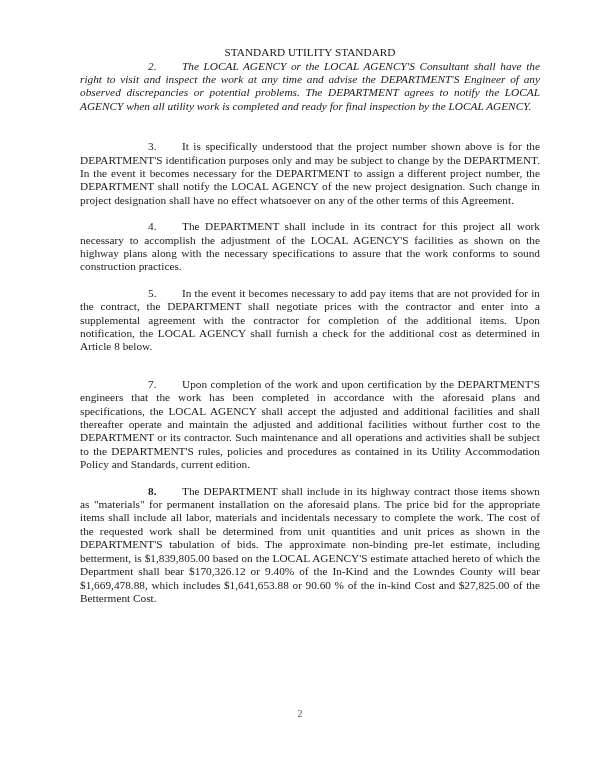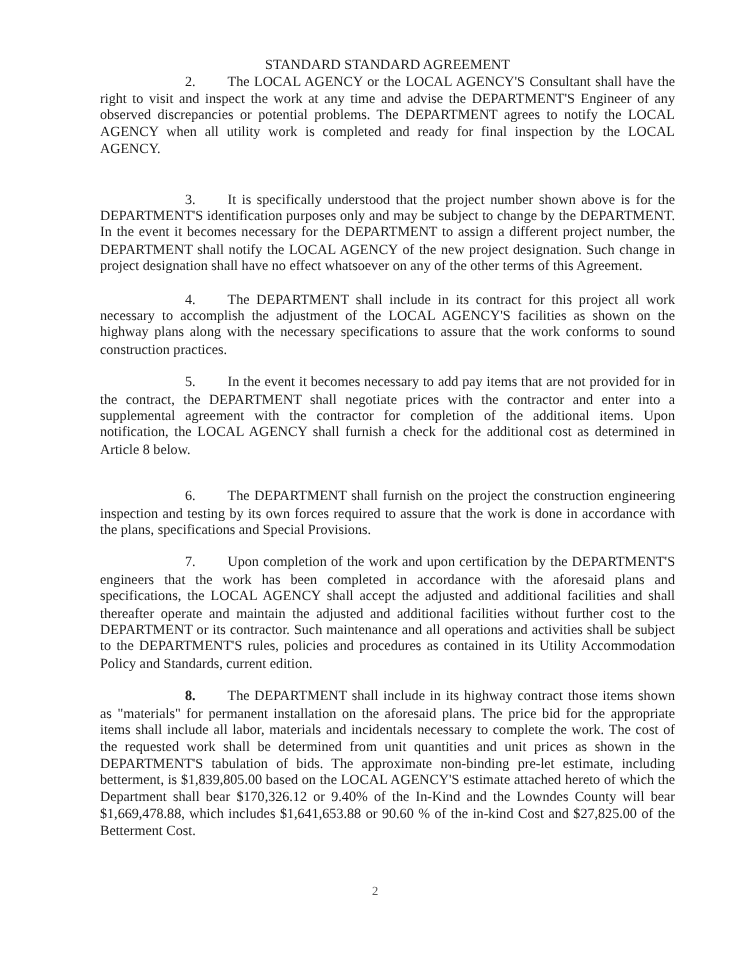--- a/index.html
+++ b/index.html
@@ -47,41 +47,38 @@
     top: 708px;
     text-align: center;
     font-size: 10px;
     color: #555;
   }
 </style>
 </head>
 <body>
 
 <div class="page">
-  <p class="title">STANDARD STANDARD AGREEMENT</p>
+  <p class="title">STANDARD UTILITY STANDARD</p>
 
-  <p class="para" style="margin-bottom:27px;">
+  <p class="para" style="margin-bottom:27px;font-style:italic;">
     <span class="num">2.</span><span>The LOCAL AGENCY or the LOCAL AGENCY'S Consultant shall have the right to visit and inspect the work at any time and advise the DEPARTMENT'S Engineer of any observed discrepancies or potential problems. The DEPARTMENT agrees to notify the LOCAL AGENCY when all utility work is completed and ready for final inspection by the LOCAL AGENCY.</span>
   </p>
 
   <p class="para" style="margin-bottom:13px;">
     <span class="num">3.</span><span>It is specifically understood that the project number shown above is for the DEPARTMENT'S identification purposes only and may be subject to change by the DEPARTMENT. In the event it becomes necessary for the DEPARTMENT to assign a different project number, the DEPARTMENT shall notify the LOCAL AGENCY of the new project designation. Such change in project designation shall have no effect whatsoever on any of the other terms of this Agreement.</span>
   </p>
 
   <p class="para" style="margin-bottom:13px;">
     <span class="num">4.</span><span>The DEPARTMENT shall include in its contract for this project all work necessary to accomplish the adjustment of the LOCAL AGENCY'S facilities as shown on the highway plans along with the necessary specifications to assure that the work conforms to sound construction practices.</span>
   </p>
 
   <p class="para" style="margin-bottom:24px;">
     <span class="num">5.</span><span>In the event it becomes necessary to add pay items that are not provided for in the contract, the DEPARTMENT shall negotiate prices with the contractor and enter into a supplemental agreement with the contractor for completion of the additional items. Upon notification, the LOCAL AGENCY shall furnish a check for the additional cost as determined in Article 8 below.</span>
   </p>
 
-  <p class="para" style="margin-bottom:13px;">
-    <span class="num">6.</span><span>The DEPARTMENT shall furnish on the project the construction engineering inspection and testing by its own forces required to assure that the work is done in accordance with the plans, specifications and Special Provisions.</span>
-  </p>
 
   <p class="para" style="margin-bottom:13px;">
     <span class="num">7.</span><span>Upon completion of the work and upon certification by the DEPARTMENT'S engineers that the work has been completed in accordance with the aforesaid plans and specifications, the LOCAL AGENCY shall accept the adjusted and additional facilities and shall thereafter operate and maintain the adjusted and additional facilities without further cost to the DEPARTMENT or its contractor. Such maintenance and all operations and activities shall be subject to the DEPARTMENT'S rules, policies and procedures as contained in its Utility Accommodation Policy and Standards, current edition.</span>
   </p>
 
   <p class="para">
     <span class="num bold">8.</span><span>The DEPARTMENT shall include in its highway contract those items shown as "materials" for permanent installation on the aforesaid plans. The price bid for the appropriate items shall include all labor, materials and incidentals necessary to complete the work. The cost of the requested work shall be determined from unit quantities and unit prices as shown in the DEPARTMENT'S tabulation of bids. The approximate non-binding pre-let estimate, including betterment, is </span><span class="bold">$1,839,805.00</span><span> based on the LOCAL AGENCY'S estimate attached hereto of which the Department shall bear </span><span class="bold">$170,326.12 or 9.40% of the In-Kind and the Lowndes County will bear $1,669,478.88, which includes $1,641,653.88 or 90.60 % of the in-kind Cost and $27,825.00 of the Betterment Cost.</span>
   </p>
 </div>
 

